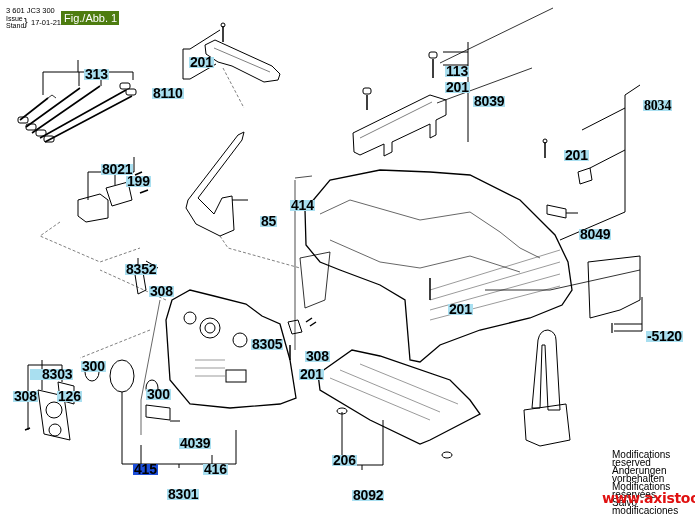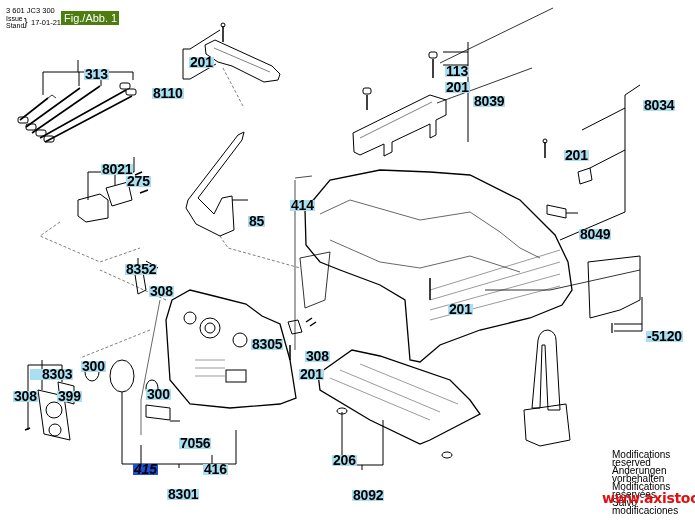--- a/index.html
+++ b/index.html
@@ -1,20 +1,20 @@
 <!DOCTYPE html>
 <html><head>
 <meta charset="utf-8">
 <style>
   html,body{margin:0;padding:0;background:#fff;}
   body{width:695px;height:520px;position:relative;overflow:hidden;font-family:"Liberation Sans",sans-serif;}
   .hdr{position:absolute;font-size:7.5px;color:#000;line-height:9px;}
   .fig{position:absolute;left:61px;top:11px;width:58px;height:14px;background:#4d7c0f;color:#fff;font-size:11px;line-height:14px;padding-left:3px;box-sizing:border-box;}
   .lbl{position:absolute;background:#a9dff0;color:#000;font-weight:bold;font-size:14px;line-height:11px;padding:0 1px;letter-spacing:-0.2px;margin-top:20px;}
-  .lbl.red{background:#1d4ed8;color:#000;font-style:italic;}
+  .lbl.red{background:#1d4ed8;color:#000;}
   .notes{position:absolute;left:612px;top:451px;font-size:10px;line-height:8px;color:#000;}
   .site{position:absolute;left:602px;top:490px;font-size:14px;font-weight:bold;color:#e01010;font-family:"DejaVu Sans",sans-serif;letter-spacing:-0.3px;}
   svg{position:absolute;left:0;top:0;}
 </style>
 </head>
 <body>
 
 <div class="hdr" style="left:6px;top:6px;">3 601 JC3 300</div>
 <div class="hdr" style="left:6px;top:15px;font-size:7px;line-height:7px;">
   <div>Issue</div>
@@ -162,40 +162,40 @@
     </g>
   </g>
 </svg>
 
 <div class="lbl" style="left:84px;top:49px;">313</div>
 <div class="lbl" style="left:189px;top:37px;">201</div>
 <div class="lbl" style="left:152px;top:68px;">8110</div>
 <div class="lbl" style="left:445px;top:46px;">113</div>
 <div class="lbl" style="left:445px;top:62px;">201</div>
 <div class="lbl" style="left:473px;top:76px;">8039</div>
-<div class="lbl" style="left:643px;top:80px;">8034</div>
+<div class="lbl" style="left:643px;top:80px;font-family:Liberation Serif, serif;">8034</div>
 <div class="lbl" style="left:564px;top:130px;">201</div>
 <div class="lbl" style="left:579px;top:209px;">8049</div>
 <div class="lbl" style="left:101px;top:144px;">8021</div>
-<div class="lbl" style="left:126px;top:156px;">275</div>
-<div class="lbl" style="left:248px;top:196px;">85</div>
+<div class="lbl" style="left:126px;top:156px;">199</div>
+<div class="lbl" style="left:260px;top:196px;">85</div>
 <div class="lbl" style="left:290px;top:180px;">414</div>
 <div class="lbl" style="left:125px;top:244px;">8352</div>
 <div class="lbl" style="left:149px;top:266px;">308</div>
 <div class="lbl" style="left:448px;top:284px;">201</div>
 <div class="lbl" style="left:251px;top:319px;">8305</div>
 <div class="lbl" style="left:305px;top:331px;">308</div>
 <div class="lbl" style="left:299px;top:349px;">201</div>
 <div class="lbl" style="left:646px;top:311px;">-5120</div>
 <div class="lbl" style="left:30px;top:349px;padding-left:12px;">8303</div>
 <div class="lbl" style="left:13px;top:371px;">308</div>
-<div class="lbl" style="left:57px;top:371px;">399</div>
+<div class="lbl" style="left:57px;top:371px;">126</div>
 <div class="lbl" style="left:81px;top:341px;">300</div>
 <div class="lbl" style="left:146px;top:369px;">300</div>
-<div class="lbl" style="left:179px;top:418px;">7056</div>
+<div class="lbl" style="left:179px;top:418px;">4039</div>
 <div class="lbl red" style="left:133px;top:444px;">415</div>
 <div class="lbl" style="left:203px;top:444px;">416</div>
 <div class="lbl" style="left:167px;top:469px;">8301</div>
 <div class="lbl" style="left:332px;top:435px;">206</div>
 <div class="lbl" style="left:352px;top:470px;">8092</div>
 
 <div class="notes">
   <div>Modifications reserved</div>
   <div>Änderungen vorbehalten</div>
   <div>Modifications reśervées</div>

